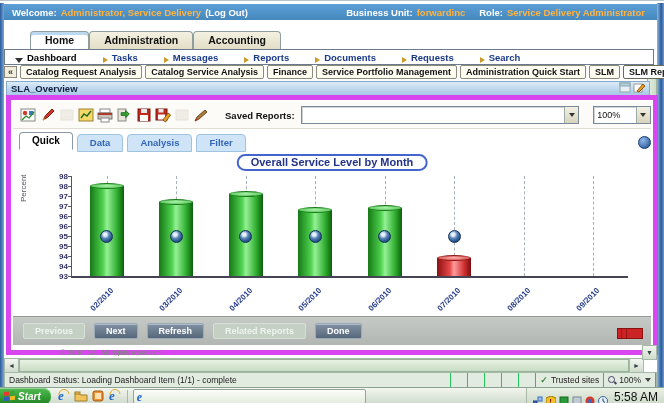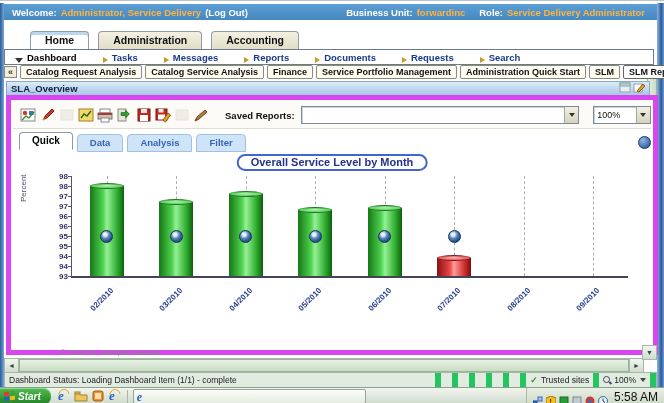--- a/index.html
+++ b/index.html
@@ -13,21 +13,21 @@
   
   .welcome{left:4px;right:7px;top:3px;height:16px;background:linear-gradient(180deg,#5c9fd6,#4488be);
            color:#fff;font-size:9.5px;font-weight:bold;display:flex;align-items:center;padding:0 8px;white-space:nowrap;}
   .welcome .hl{color:#ffb340;margin:0 4px;}
   .welcome .right{margin-left:auto;display:flex;}
   .welcome .gap{width:10px;}
   
   .maintabs{left:30px;top:29px;height:19px;display:flex;align-items:flex-end;}
   .maintab{background:linear-gradient(180deg,#f4f1e2,#e2ddc6);border:1px solid #8e9e9e;border-bottom:none;
            border-radius:4px 4px 0 0;padding:2px 14px 3px;font-size:10.5px;font-weight:bold;color:#111;
-           margin-right:9px;cursor:default;}
+           margin-right:0;cursor:default;}
   .maintab.active{background:#fff;box-shadow:inset 0 3px 0 #bcd8f0;position:relative;top:0px;}
   
   .menurow{left:4px;right:10px;top:48px;height:14px;border:1px solid #6b7b8b;background:#fff;
            display:flex;align-items:center;padding-left:10px;font-size:9.5px;font-weight:bold;}
   .menuitem{display:flex;align-items:flex-end;margin-right:26px;color:#1a3a8a;white-space:nowrap;}
   .menuitem.first{color:#000;}
   .tri-down{width:0;height:0;border-left:4px solid transparent;border-right:4px solid transparent;border-top:5px solid #333;margin-right:4px;}
   .tri-right{width:0;height:0;border-top:3.5px solid transparent;border-bottom:3.5px solid transparent;border-left:5px solid #c89a2a;margin-right:4px;}
   
   .subtabs{left:4px;right:10px;top:63px;height:15px;display:flex;align-items:center;gap:3px;}
@@ -92,21 +92,21 @@
   .footnote{left:60px;top:347px;height:8px;width:230px;overflow:hidden;font-size:7.5px;color:#7a8a7a;}
   .hscroll{left:4px;right:20px;top:357px;height:13px;background:#eaf2ea;border:1px solid #a8b8a8;display:flex;}
   .harrow{width:13px;height:100%;background:linear-gradient(180deg,#f2f6f0,#cfdccc);border-right:1px solid #a8b8a8;
           display:flex;align-items:center;justify-content:center;font-size:7px;color:#344;}
   .harrow.right{border-right:none;border-left:1px solid #a8b8a8;margin-left:auto;}
   .hthumb{flex:1;background:linear-gradient(180deg,#e8f2e4,#c8dcc4);border:1px solid #9ab49a;margin:0;}
   .vdown{right:7px;top:344px;width:13px;height:13px;background:linear-gradient(180deg,#f2f6f0,#cfdccc);
          border:1px solid #a8b8a8;display:flex;align-items:center;justify-content:center;font-size:7px;color:#344;}
   .statusbar{left:4px;right:7px;top:371px;height:14px;background:#e2ebe0;border:1px solid #a8b8a8;
              display:flex;align-items:center;font-size:8.5px;color:#222;}
-  .spane{height:100%;border-right:6px solid #22c55e;display:flex;align-items:center;padding:0 4px;box-sizing:border-box;}
+  .spane{height:100%;border-right:1px solid #22c55e;display:flex;align-items:center;padding:0 4px;box-sizing:border-box;}
   .spane.main{flex:1;}
   .spane.tiny{width:17px;}
   .check{color:#3a8a3a;font-weight:bold;margin-right:3px;font-size:9px;}
   .mag{width:8px;height:8px;position:relative;margin-right:3px;}
   .mag::before{content:'';position:absolute;left:0;top:0;width:5px;height:5px;border:1.5px solid #446;border-radius:50%;}
   .mag::after{content:'';position:absolute;left:5.5px;top:5.5px;width:3px;height:1.5px;background:#446;transform:rotate(45deg);}
   .sarrow{width:0;height:0;border-left:3px solid transparent;border-right:3px solid transparent;border-top:4px solid #444;margin-left:4px;}
   
   .taskbar{left:0;right:0;top:386px;height:17px;background:linear-gradient(180deg,#f2f6ee,#cdd8ca);
            border-top:1px solid #8aa090;display:flex;align-items:center;}
@@ -342,20 +342,28 @@
           <span class="bar breach" style="left: 365.25px; height: 18px;"></span>
           <span class="marker" style="left: 375.75px; bottom: 33.5px;"></span>
           <span class="xlabel" style="left: 334.25px; top: 110px;">07/2010</span>
           <span class="gridline" style="left: 451.75px;"></span>
           <span class="xlabel" style="left: 403.75px; top: 110px;">08/2010</span>
           <span class="gridline" style="left: 521.25px;"></span>
           <span class="xlabel" style="left: 473.25px; top: 110px;">09/2010</span>
         </div>
     </div>
 
+    <div class="btnbar" id="btnbar">
+      <span class="fbtn disabled">Previous</span>
+        <span class="fbtn enabled">Next</span>
+        <span class="fbtn enabled">Refresh</span>
+        <span class="fbtn disabled">Related Reports</span>
+        <span class="fbtn enabled">Done</span>
+        <span class="redbadge"></span>
+    </div>
   </div>
 
   <div class="abs footnote">© 2010 CA. All rights reserved.</div>
 
   <div class="abs hscroll">
     <span class="harrow">◄</span>
     <span class="hthumb"></span>
     <span class="harrow right">►</span>
   </div>
   <div class="abs vdown">▼</div>

